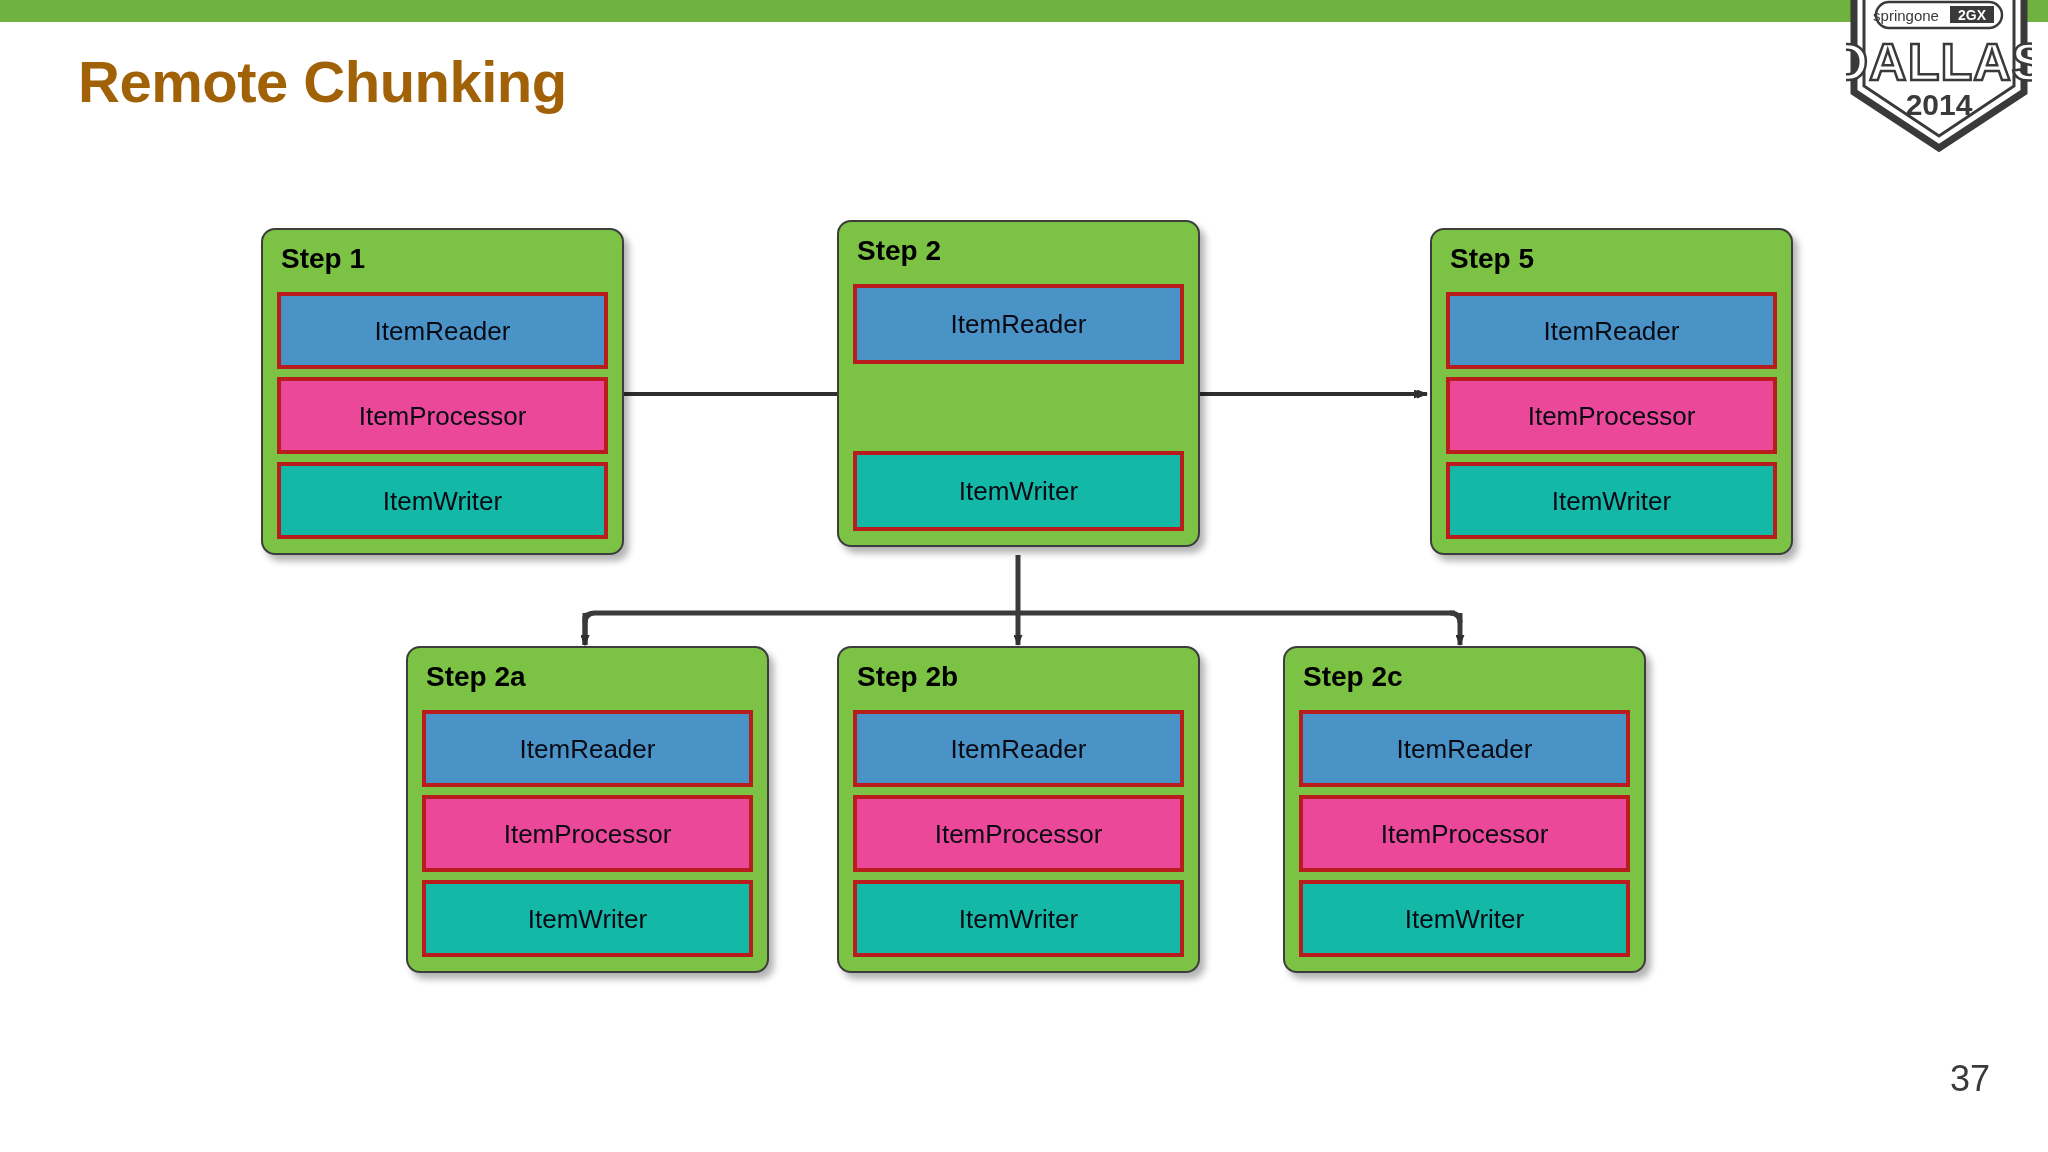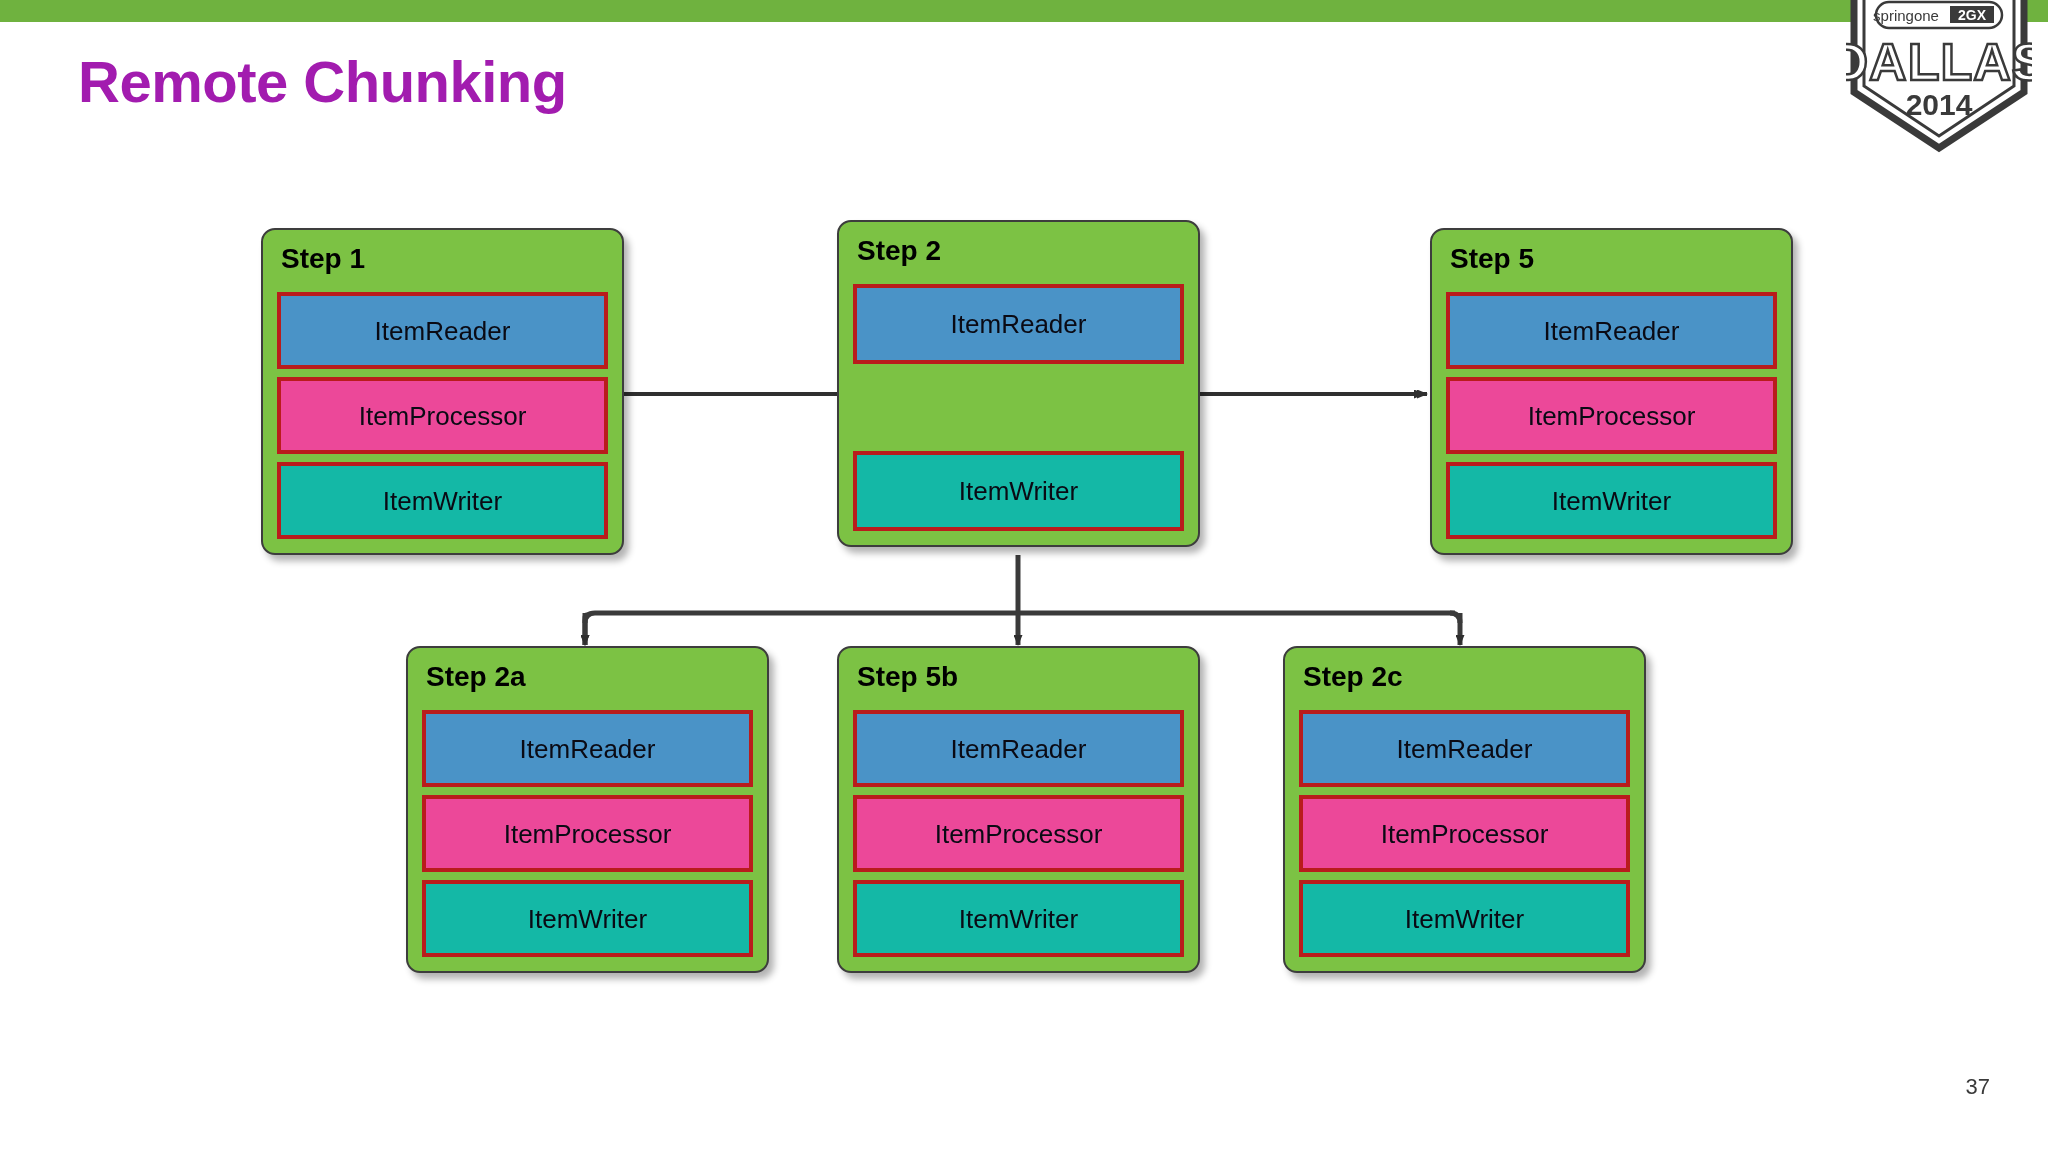--- a/index.html
+++ b/index.html
@@ -28,32 +28,32 @@
     background: #6fb23f;
   }
 
   
   .slide-title {
     position: absolute;
     left: 78px;
     top: 52px;
     font-size: 58px;
     font-weight: bold;
-    color: #a21caf;
+    color: #a16207;
     letter-spacing: -0.5px;
     line-height: 1.05;
     white-space: nowrap;
   }
 
   
   .page-number {
     position: absolute;
     right: 58px;
     bottom: 52px;
-    font-size: 22px;
+    font-size: 36px;
     color: #3a3a3a;
     font-family: "Liberation Sans", sans-serif;
   }
 
   
   .logo-badge {
     position: absolute;
     right: 16px;
     top: -4px;
     width: 186px;
@@ -192,21 +192,21 @@
   <div class="step-box" style="left:406px; top:646px; width:363px; height:327px;">
     <div class="step-label">Step 2a</div>
     <div class="components">
       <div class="component comp-reader">ItemReader</div>
       <div class="component comp-processor">ItemProcessor</div>
       <div class="component comp-writer">ItemWriter</div>
     </div>
   </div>
 
   <div class="step-box" style="left:837px; top:646px; width:363px; height:327px;">
-    <div class="step-label">Step 5b</div>
+    <div class="step-label">Step 2b</div>
     <div class="components">
       <div class="component comp-reader">ItemReader</div>
       <div class="component comp-processor">ItemProcessor</div>
       <div class="component comp-writer">ItemWriter</div>
     </div>
   </div>
 
   <div class="step-box" style="left:1283px; top:646px; width:363px; height:327px;">
     <div class="step-label">Step 2c</div>
     <div class="components">

